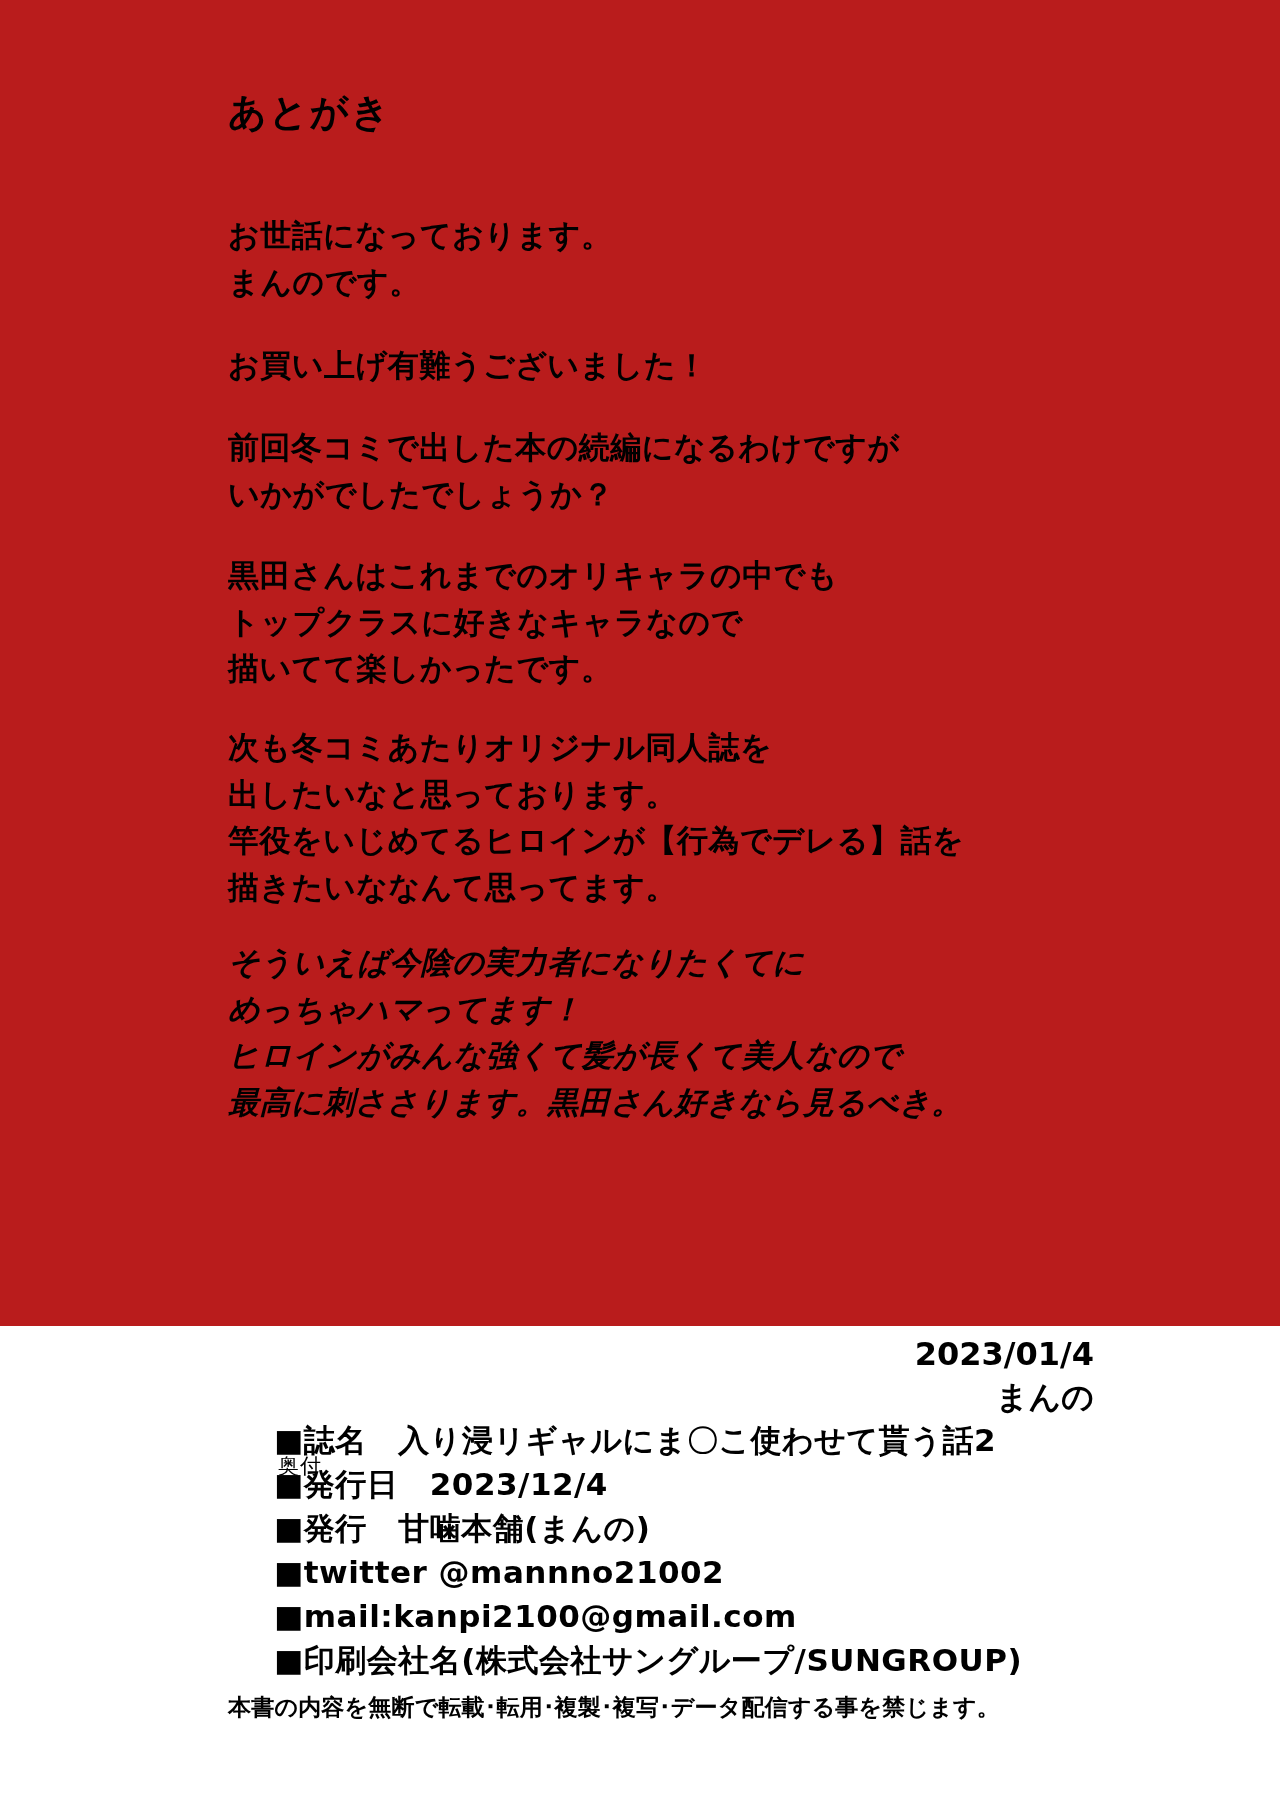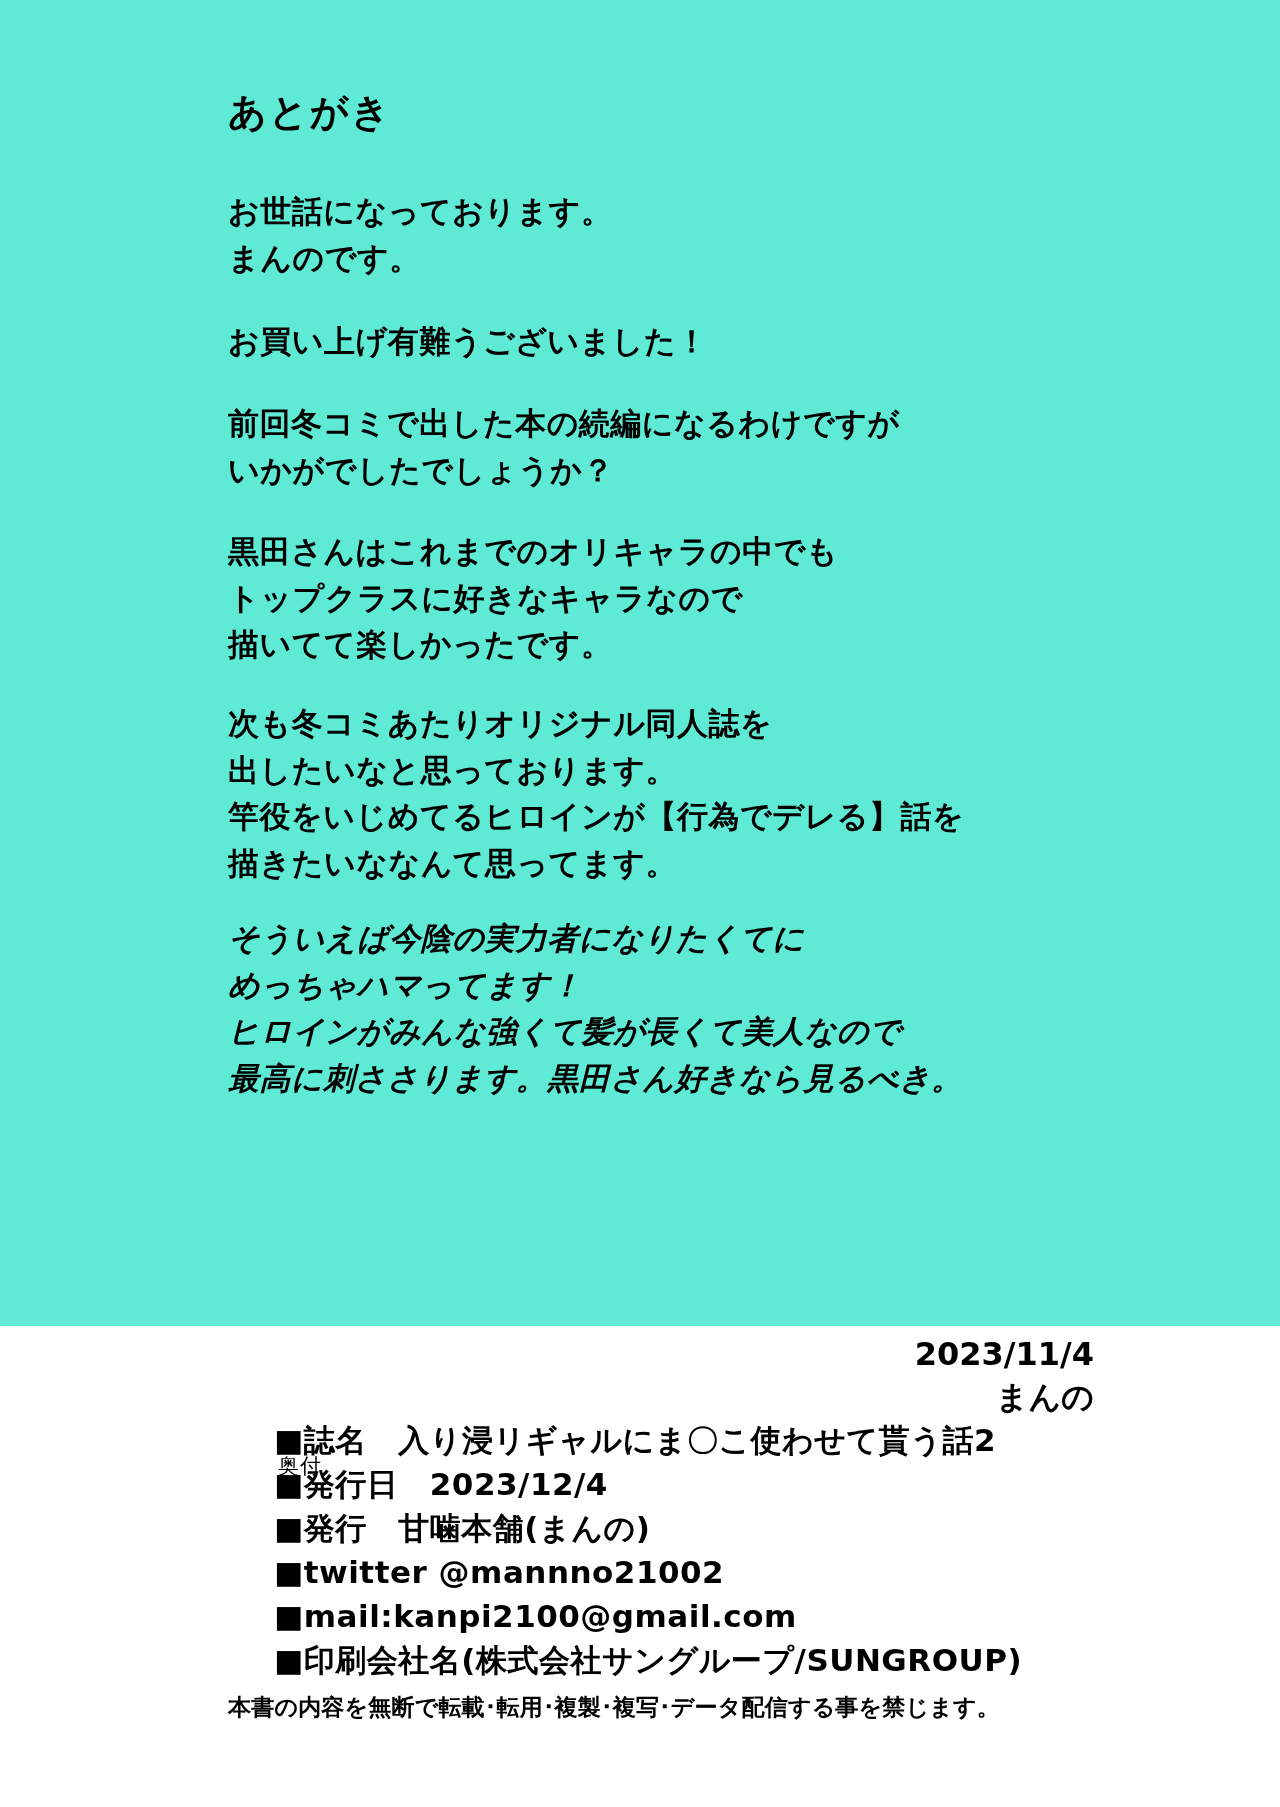--- a/index.html
+++ b/index.html
@@ -14,40 +14,41 @@
     font-family: "DejaVu Sans", "Liberation Sans", sans-serif;
     color: #000000;
     overflow: hidden;
   }
   .page {
     position: absolute;
     left: 0;
     top: 0;
     width: 1280px;
     height: 1326px;
-    background: #5eead4;
+    background: #b91c1c;
   }
   .afterword-title {
     position: absolute;
     left: 228px;
     top: 90px;
     font-size: 38px;
     font-weight: 700;
     letter-spacing: 2px;
     line-height: 1.2;
     white-space: pre;
   }
   .body-block {
     position: absolute;
     left: 228px;
     font-size: 31px;
     font-weight: 700;
     line-height: 1.50;
     letter-spacing: 0.5px;
     white-space: pre-line;
+    margin-top: 24px;
   }
   .b1 { top: 188px; }
   .b2 { top: 318px; text-align: right; }
   .b3 { top: 400px; }
   .b4 { top: 528px; }
   .b5 { top: 700px; }
   .b6 { top: 915px; font-style: italic; }
   .b7 { top: 1130px; }
 
   .date-sign {
@@ -105,21 +106,21 @@
 いかがでしたでしょうか？</div>
   <div class="body-block b5">次も冬コミあたりオリジナル同人誌を
 出したいなと思っております。
 竿役をいじめてるヒロインが【行為でデレる】話を
 描きたいななんて思ってます。</div>
   <div class="body-block b6">そういえば今陰の実力者になりたくてに
 めっちゃハマってます！
 ヒロインがみんな強くて髪が長くて美人なので
 最高に刺ささります。黒田さん好きなら見るべき。</div>
 
-  <div class="date-sign">2023/11/4
+  <div class="date-sign">2023/01/4
 まんの</div>
 
   <div class="colophon-heading">奥付</div>
   <div class="colophon-list">■誌名　入り浸リギャルにま〇こ使わせて貰う話2
 ■発行日　2023/12/4
 ■発行　甘噛本舗(まんの)
 ■twitter @mannno21002
 ■mail:kanpi2100@gmail.com
 ■印刷会社名(株式会社サングループ/SUNGROUP)</div>
 

